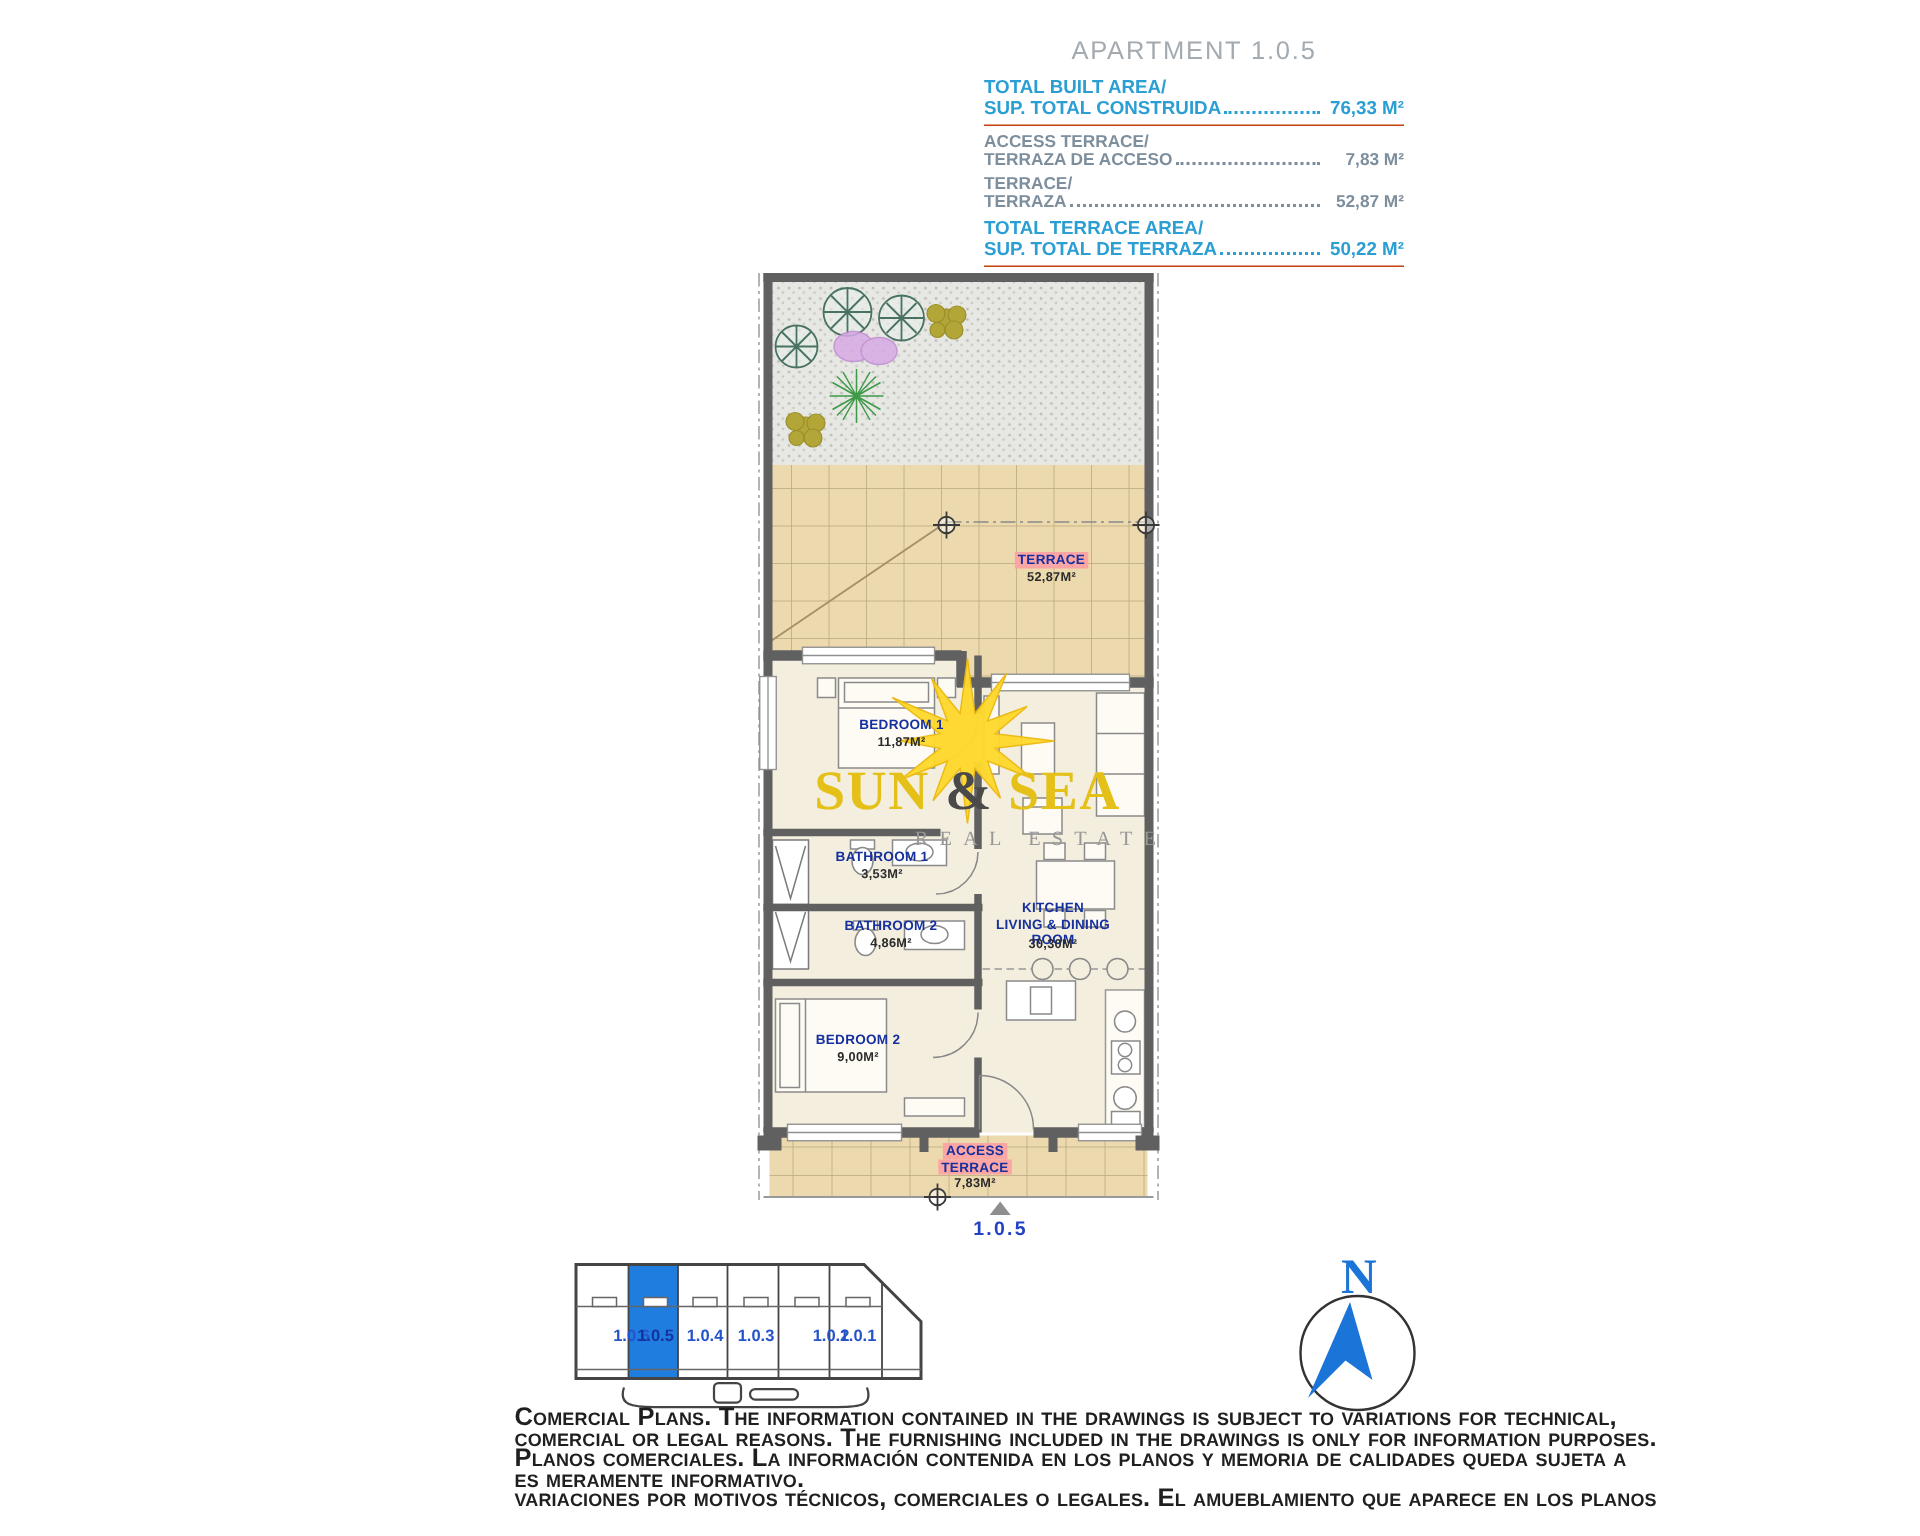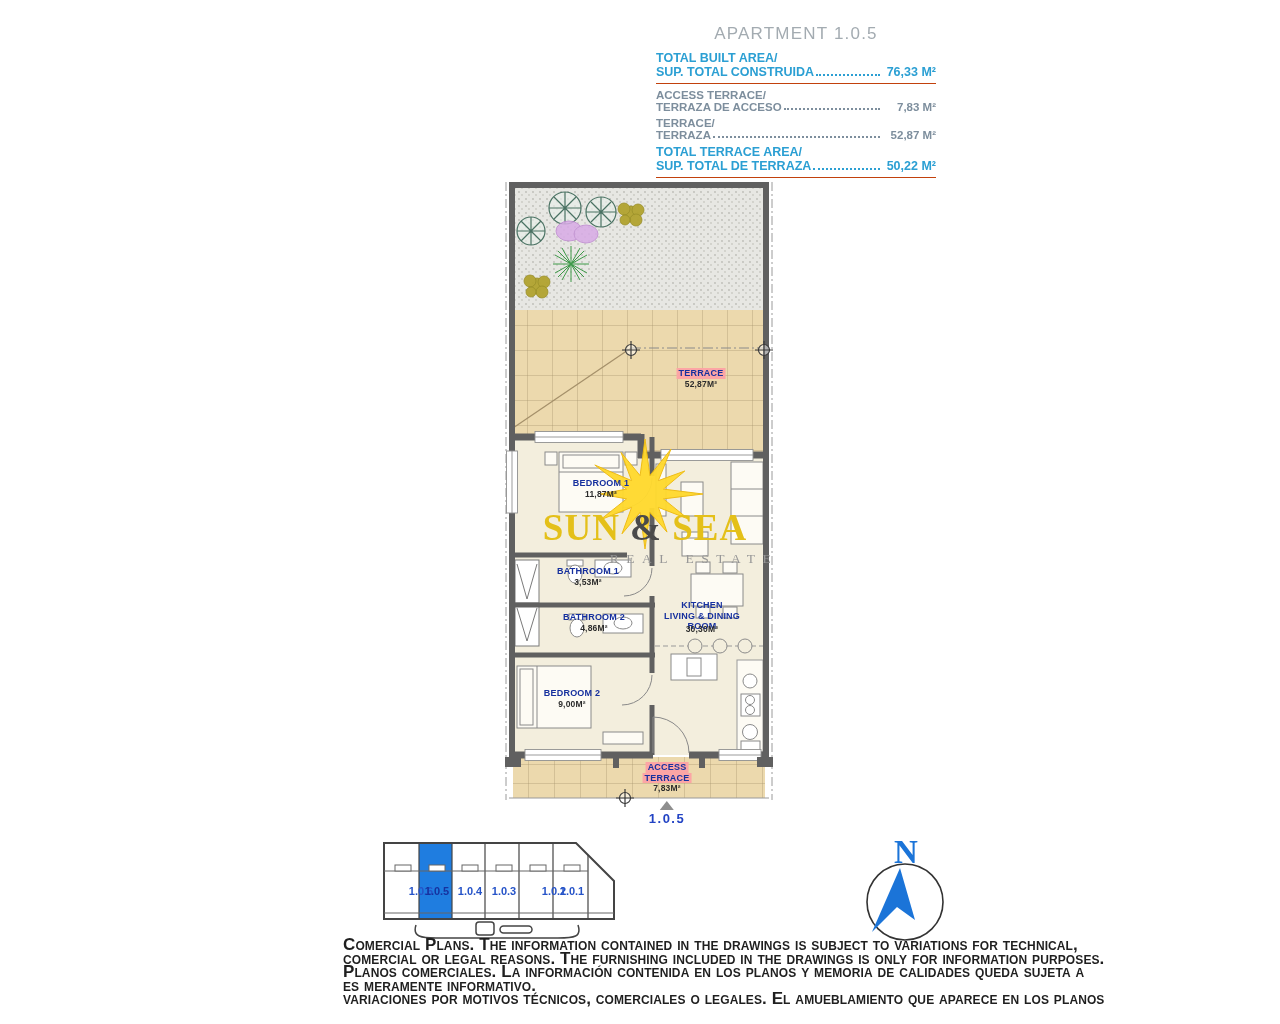--- a/index.html
+++ b/index.html
@@ -322,21 +322,21 @@
   <div class="rlabel" style="left:572px;top:688px;">
     <div class="rname">BEDROOM 2</div>
     <div class="rarea">9,00M²</div>
   </div>
   <div class="rlabel" style="left:702px;top:600px;">
     <div class="rname">KITCHEN</div>
     <div class="rname">LIVING &amp; DINING</div>
     <div class="rname">ROOM</div>
     <div class="rarea overlap">30,30M²</div>
   </div>
-  <div class="rlabel" style="left:667px;top:762px;">
+  <div class="rlabel" style="left:650px;top:762px;">
     <div><span class="rname bg">ACCESS</span></div>
     <div><span class="rname bg">TERRACE</span></div>
     <div class="rarea">7,83M²</div>
   </div>
 
   <div class="logo-main"><span>SUN </span><span class="amp">&amp;</span><span> SEA</span></div>
   <div class="logo-sub">REAL ESTATE</div>
 
   <div class="plan-marker">
     <div class="tri"></div>

